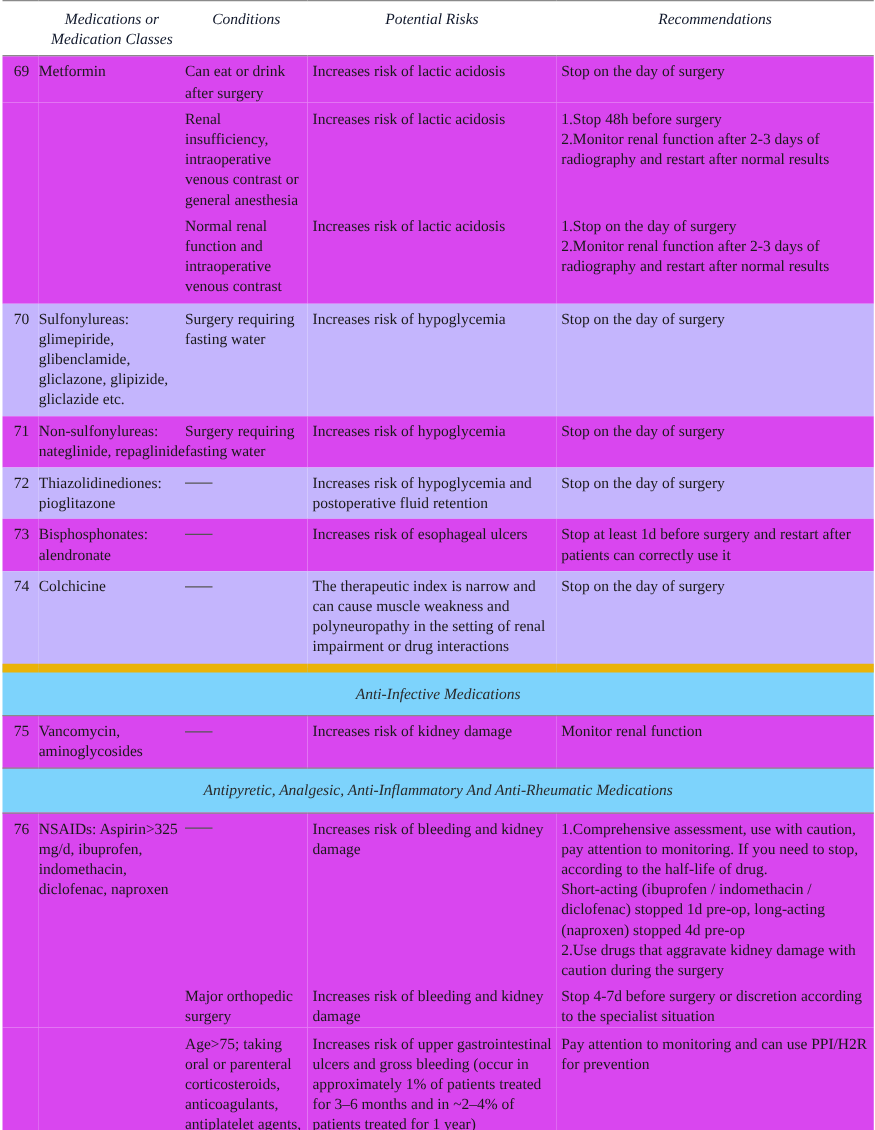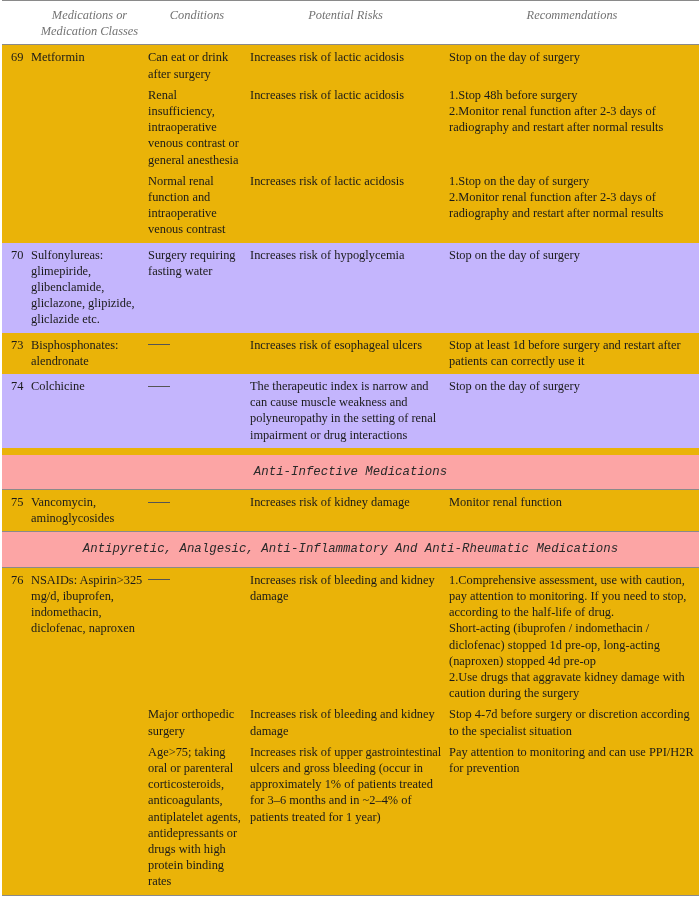--- a/index.html
+++ b/index.html
@@ -10,38 +10,38 @@
   }
   .page { position: relative; width: 700px; height: 904px; }
   table { border-collapse: collapse; width: 697px; margin-left: 2px; table-layout: fixed; }
   col.c-num { width: 29px; }
   col.c-med { width: 117px; }
   col.c-cond { width: 98px; }
   col.c-risk { width: 199px; }
   col.c-rec { width: 254px; }
   th {
     font-weight: normal; font-style: italic; text-align: center; vertical-align: top;
-    padding: 6px 2px 5px 2px; color: #737373;
+    padding: 6px 2px 5px 2px; color: #0f172a;
   }
   thead tr { border-top: 1.5px solid #8a8a8a; border-bottom: 1.5px solid #8a8a8a; }
   td { vertical-align: top; padding: 0; }
   td.num { padding-left: 9px; }
   td.med, td.cond { text-align: left; }
   td.risk { padding-left: 4px; }
   td.rec { padding-left: 4px; padding-right: 2px; }
-  tr.shade td { background: #eab308; }
+  tr.shade td { background: #d946ef; }
   tr.white td { background: #c4b5fd; }
   tr.group-start td { padding-top: 4px; }
   tr.group-end td { padding-bottom: 5px; }
   tr.sub td { padding-top: 5px; }
   tr.rule-bottom { border-bottom: 7px solid #eab308; }
   tr.rule-bottom-strong { border-bottom: 1.5px solid #8a8a8a; }
   tr.section td {
-    text-align: center; font-style: italic; background: #fca5a5;
-    padding: 9px 0 9px 0; color: #2a2a2a; font-family: Liberation Mono, monospace;
+    text-align: center; font-style: italic; background: #7dd3fc;
+    padding: 9px 0 9px 0; color: #2a2a2a;
   }
   .dash { display: inline-block; width: 22px; border-top: 1px solid #555; vertical-align: middle; margin-top: -2px; }
   .line { display: block; }
 </style>
 </head>
 <body>
 
 <div class="page">
 <table>
   <colgroup>
@@ -93,21 +93,35 @@
     </tr>
 
     <tr class="white group-start group-end">
       <td class="num">70</td>
       <td class="med">Sulfonylureas: glimepiride, glibenclamide, gliclazone, glipizide, gliclazide etc.</td>
       <td class="cond">Surgery requiring fasting water</td>
       <td class="risk">Increases risk of hypoglycemia</td>
       <td class="rec">Stop on the day of surgery</td>
     </tr>
 
+    <tr class="shade group-start group-end">
+      <td class="num">71</td>
+      <td class="med">Non-sulfonylureas: nateglinide, repaglinide</td>
+      <td class="cond">Surgery requiring fasting water</td>
+      <td class="risk">Increases risk of hypoglycemia</td>
+      <td class="rec">Stop on the day of surgery</td>
+    </tr>
 
+    <tr class="white group-start group-end">
+      <td class="num">72</td>
+      <td class="med">Thiazolidinediones: pioglitazone</td>
+      <td class="cond"><span class="dash"></span></td>
+      <td class="risk">Increases risk of hypoglycemia and postoperative fluid retention</td>
+      <td class="rec">Stop on the day of surgery</td>
+    </tr>
 
     <tr class="shade group-start group-end">
       <td class="num">73</td>
       <td class="med">Bisphosphonates: alendronate</td>
       <td class="cond"><span class="dash"></span></td>
       <td class="risk">Increases risk of esophageal ulcers</td>
       <td class="rec">Stop at least 1d before surgery and restart after patients can correctly use it</td>
     </tr>
 
     <tr class="white group-start group-end rule-bottom">

